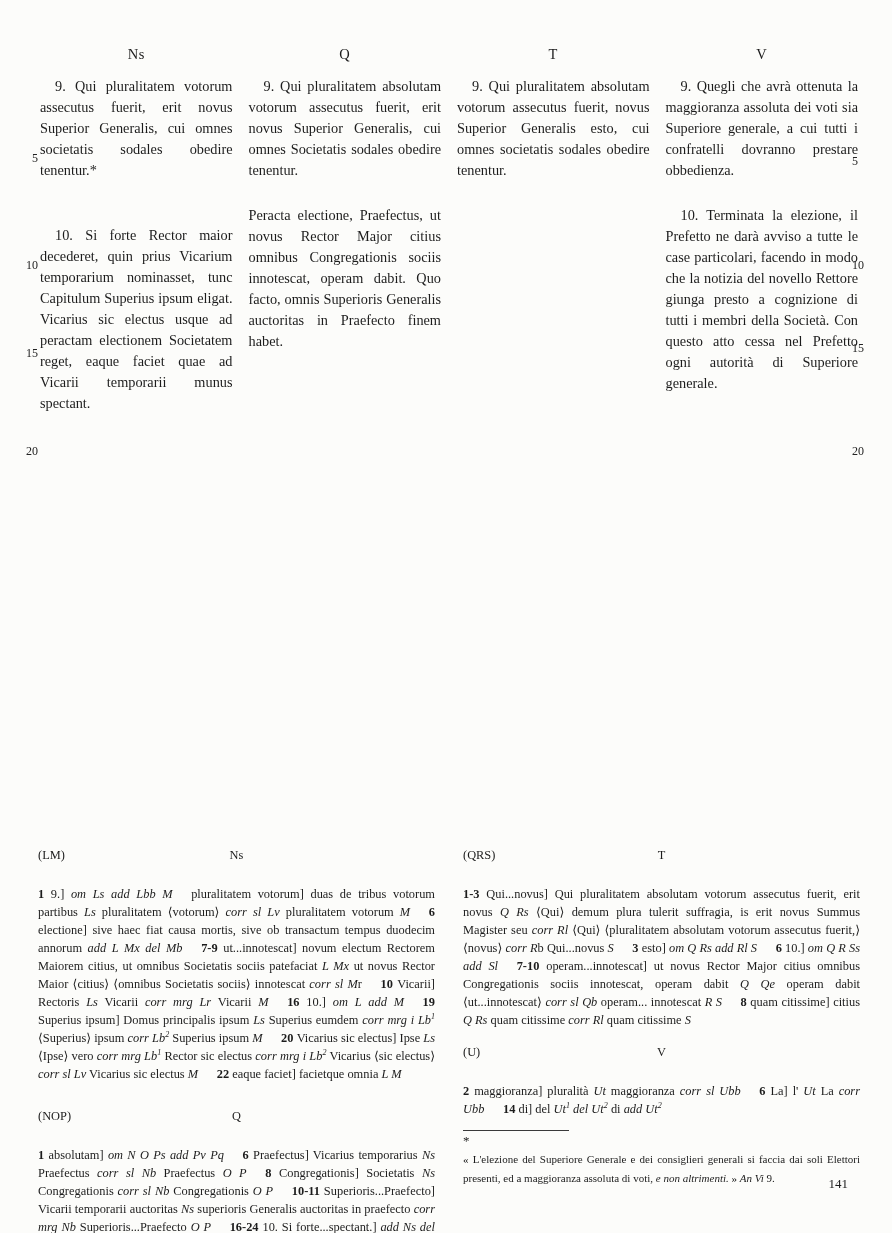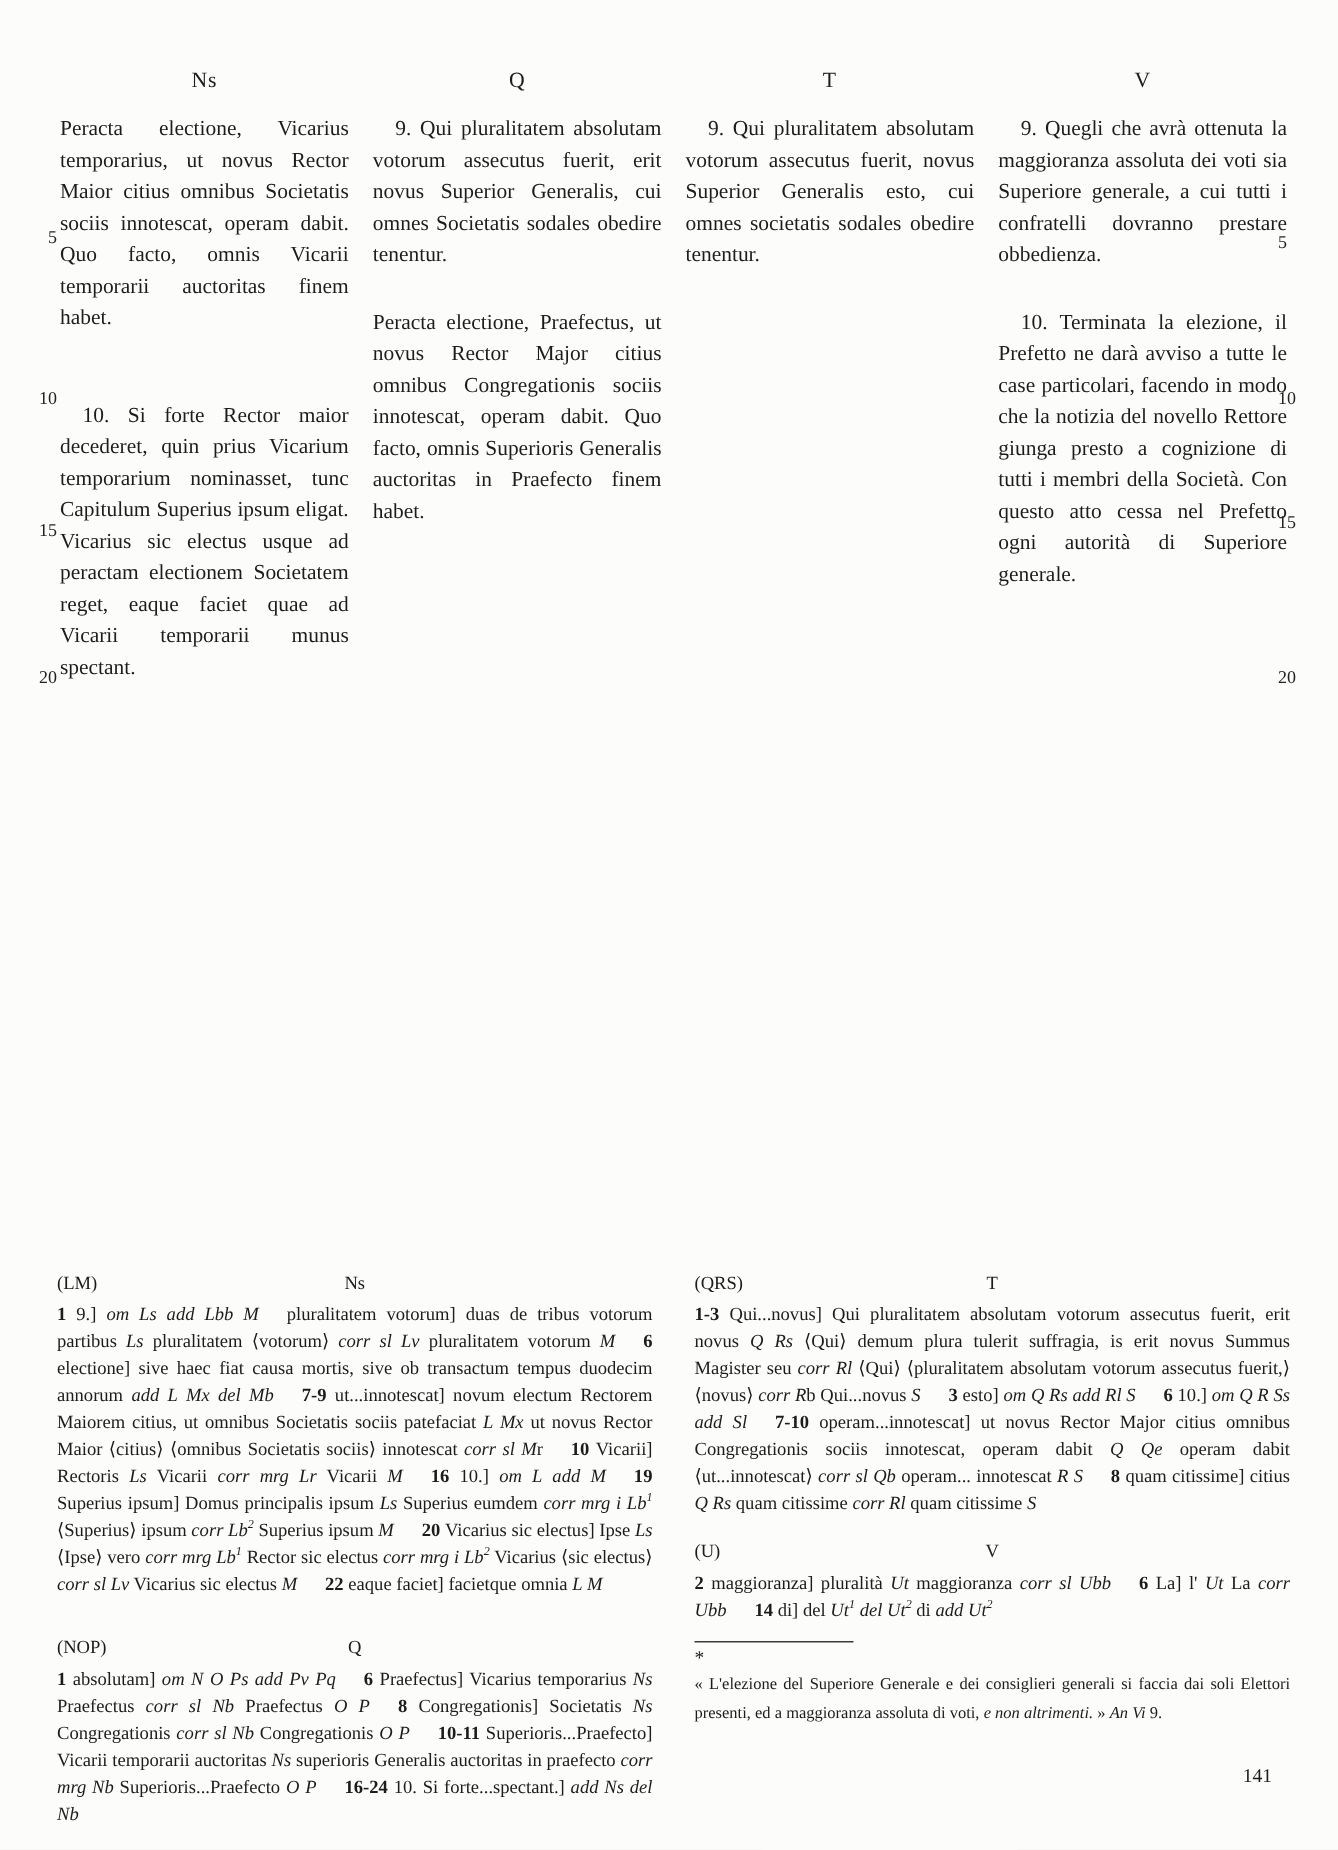--- a/index.html
+++ b/index.html
@@ -48,21 +48,21 @@
     font-size:12.4px;line-height:18px;
   }
   .app-section-header{
     position:relative;height:18px;
   }
   .app-section-header .label{position:absolute;left:0;top:0;}
   .app-section-header .witness{
     position:absolute;left:50%;transform:translateX(-50%);top:0;
   }
   .app-body{
-    margin:3px 0 0 0;
+    margin:21px 0 0 0;
     text-align:justify;
   }
   .app-block + .app-block{margin-top:24px;}
   .gap{display:inline-block;width:1.5em;}
   .it{font-style:italic;}
   .bd{font-weight:bold;}
   sup{font-size:.65em;line-height:0;}
   
   .footnote-block{margin-top:12px;}
   .footnote-rule{
@@ -95,21 +95,21 @@
 
   <span class="lineno right" style="top:155px">5</span>
   <span class="lineno right" style="top:259px">10</span>
   <span class="lineno right" style="top:342px">15</span>
   <span class="lineno right" style="top:445px">20</span>
 
   <div class="main-grid">
 
     <section class="col">
       <h3>Ns</h3>
-      <p>Peracta electione, Vicarius temporarius, ut novus Rector Maior citius omnibus Societatis sociis innotescat, operam dabit. Quo facto, omnis Vicarii temporarii auctoritas finem habet.</p>
+      <p class="indent">9. Qui pluralitatem votorum assecutus fuerit, erit novus Superior Generalis, cui omnes societatis sodales obedire tenentur.*</p>
       <p class="indent big-gap">10. Si forte Rector maior decederet, quin prius Vicarium temporarium nominasset, tunc Capitulum Superius ipsum eligat. Vicarius sic electus usque ad peractam electionem Societatem reget, eaque faciet quae ad Vicarii temporarii munus spectant.</p>
     </section>
 
     <section class="col">
       <h3>Q</h3>
       <p class="indent">9. Qui pluralitatem absolutam votorum assecutus fuerit, erit novus Superior Generalis, cui omnes Societatis sodales obedire tenentur.</p>
       <p>Peracta electione, Praefectus, ut novus Rector Major citius omnibus Congregationis sociis innotescat, operam dabit. Quo facto, omnis Superioris Generalis auctoritas in Praefecto finem habet.</p>
     </section>
 
     <section class="col">

